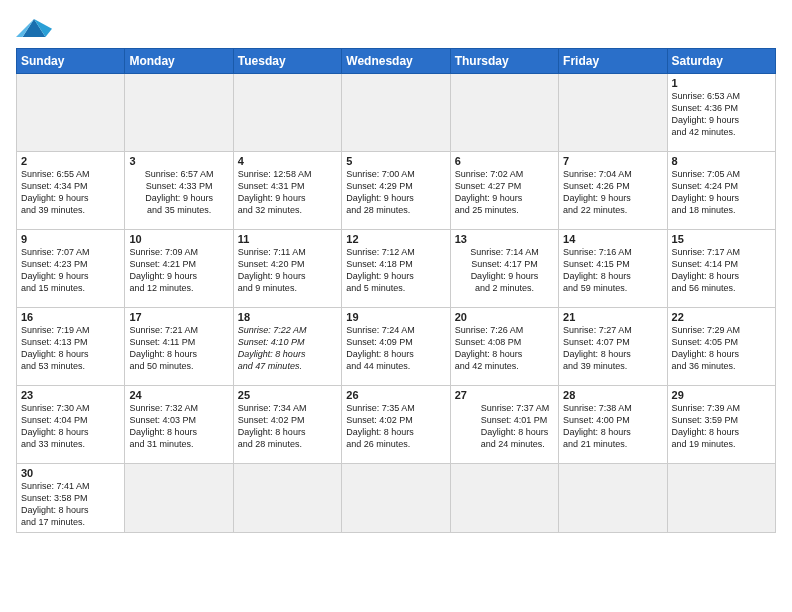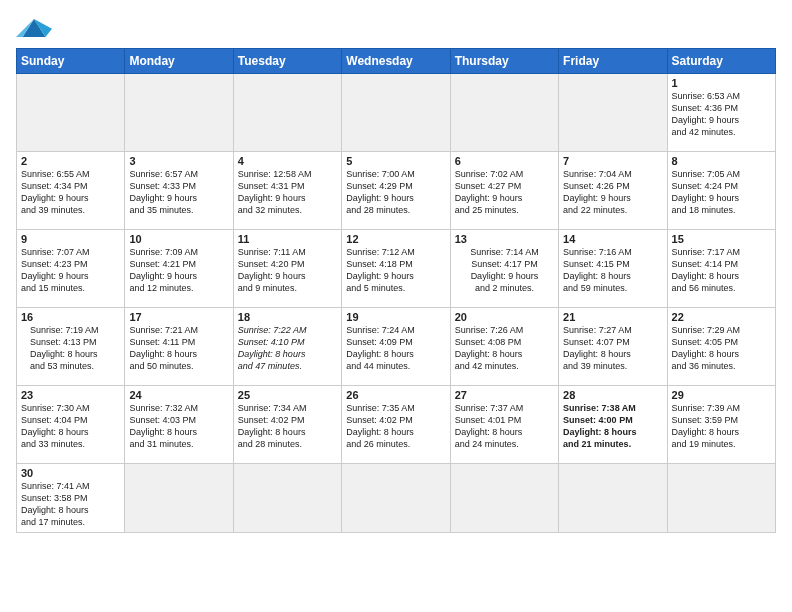--- a/index.html
+++ b/index.html
@@ -146,21 +146,21 @@
         <tr>
           <td>
             <div class="day-number">2</div>
             <div class="day-info" style="white-space: pre-line;">Sunrise: 6:55 AM
 Sunset: 4:34 PM
 Daylight: 9 hours
 and 39 minutes.</div>
           </td>
           <td>
             <div class="day-number">3</div>
-            <div class="day-info" style="white-space: pre-line;">Sunrise: 6:57 AM
+            <div class="day-info" style="white-space: pre-line; text-align: center;">Sunrise: 6:57 AM
 Sunset: 4:33 PM
 Daylight: 9 hours
 and 35 minutes.</div>
           </td>
           <td>
             <div class="day-number">4</div>
             <div class="day-info" style="white-space: pre-line;">Sunrise: 12:58 AM
 Sunset: 4:31 PM
 Daylight: 9 hours
 and 32 minutes.</div>
@@ -241,21 +241,21 @@
             <div class="day-number">15</div>
             <div class="day-info" style="white-space: pre-line;">Sunrise: 7:17 AM
 Sunset: 4:14 PM
 Daylight: 8 hours
 and 56 minutes.</div>
           </td>
         </tr>
         <tr>
           <td>
             <div class="day-number">16</div>
-            <div class="day-info" style="white-space: pre-line; margin-left: 9px;">Sunrise: 7:19 AM
+            <div class="day-info" style="white-space: pre-line;">Sunrise: 7:19 AM
 Sunset: 4:13 PM
 Daylight: 8 hours
 and 53 minutes.</div>
           </td>
           <td>
             <div class="day-number">17</div>
             <div class="day-info" style="white-space: pre-line;">Sunrise: 7:21 AM
 Sunset: 4:11 PM
 Daylight: 8 hours
 and 50 minutes.</div>
@@ -320,28 +320,28 @@
           </td>
           <td>
             <div class="day-number">26</div>
             <div class="day-info" style="white-space: pre-line;">Sunrise: 7:35 AM
 Sunset: 4:02 PM
 Daylight: 8 hours
 and 26 minutes.</div>
           </td>
           <td>
             <div class="day-number">27</div>
-            <div class="day-info" style="white-space: pre-line;">Sunrise: 7:37 AM
+            <div class="day-info" style="white-space: pre-line; margin-left: 26px;">Sunrise: 7:37 AM
 Sunset: 4:01 PM
 Daylight: 8 hours
 and 24 minutes.</div>
           </td>
           <td>
             <div class="day-number">28</div>
-            <div class="day-info" style="white-space: pre-line; font-weight: bold;">Sunrise: 7:38 AM
+            <div class="day-info" style="white-space: pre-line;">Sunrise: 7:38 AM
 Sunset: 4:00 PM
 Daylight: 8 hours
 and 21 minutes.</div>
           </td>
           <td>
             <div class="day-number">29</div>
             <div class="day-info" style="white-space: pre-line;">Sunrise: 7:39 AM
 Sunset: 3:59 PM
 Daylight: 8 hours
 and 19 minutes.</div>

